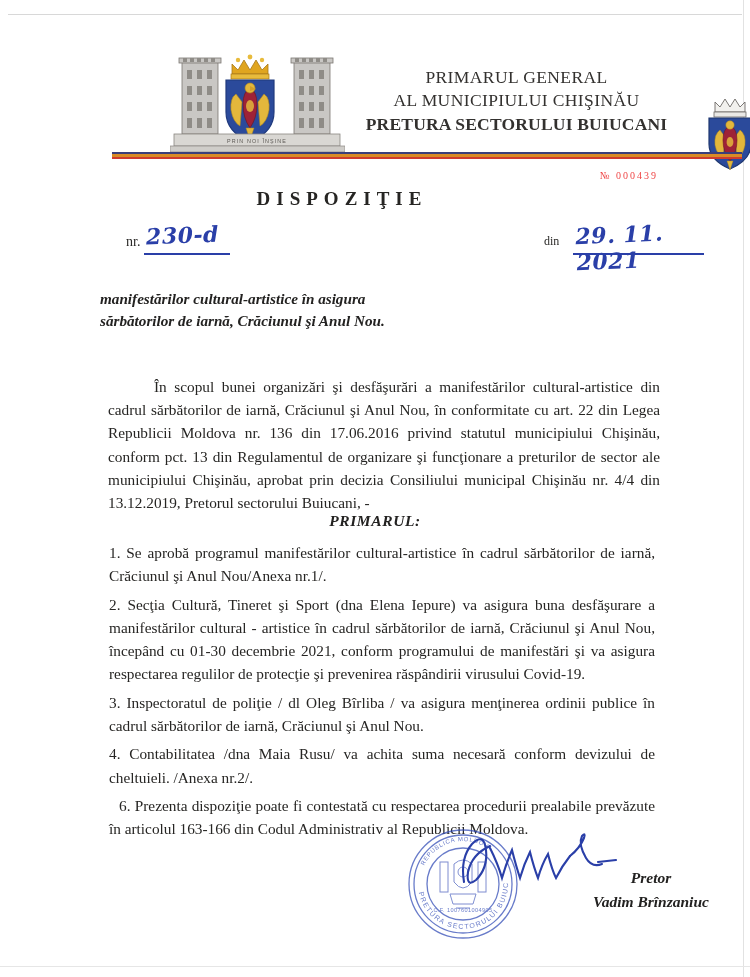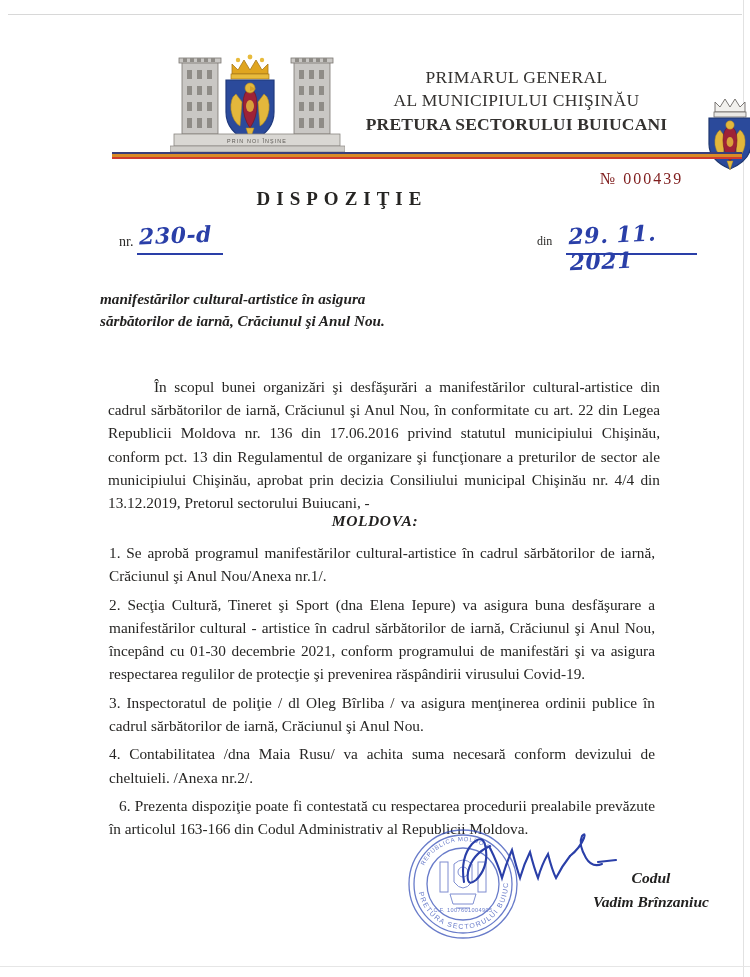--- a/index.html
+++ b/index.html
@@ -90,42 +90,42 @@
     width: 100%;
   }
   .tri-blue   { height: 2px; background: #3b3f7a; }
   .tri-gold   { height: 3px; background: #d98b26; }
   .tri-red    { height: 2px; background: #cf3b2f; }
 
   
   .registry-stamp {
     position: absolute;
     left: 600px; top: 170px;
-    font-size: 16px;
+    font-size: 10px;
     letter-spacing: 2px;
-    color: #7f1d1d;
+    color: #ef4444;
     transform: scaleY(1.05);
     user-select: none;
     text-align: center;
   }
 
   
   .doc-title {
     position: absolute;
     left: 0; top: 188px;
     width: 684px;
     text-align: center;
     font-size: 19px;
     font-weight: bold;
     letter-spacing: 6px;
     color: #262523;
   }
   .nr-row {
     position: absolute;
-    left: 1px; top: 228px;
+    left: 8px; top: 228px;
     width: 663px;
     height: 30px;
     padding-left: 8px;
   }
   .nr-label {
     position: absolute;
     left: 118px; top: 6px;
     font-size: 14px;
     color: #2b2a28;
   }
@@ -385,21 +385,21 @@
     <span class="din-underline"></span>
   </div>
 
   <div class="subject">
     <div>manifestărilor cultural-artistice în asigura</div>
     <div>sărbătorilor de iarnă, Crăciunul şi Anul Nou.</div>
   </div>
 
   <div class="preamble"><span class="indent"></span><span>În scopul bunei organizări şi desfăşurări a  manifestărilor cultural-artistice din cadrul sărbătorilor de iarnă, Crăciunul şi Anul Nou, în conformitate cu art. 22 din Legea Republicii Moldova nr. 136 din 17.06.2016 privind statutul municipiului Chişinău, conform pct. 13 din Regulamentul de organizare şi funcţionare a preturilor de sector ale municipiului Chişinău, aprobat prin decizia Consiliului municipal Chişinău nr. 4/4 din 13.12.2019, Pretorul sectorului Buiucani, -</span></div>
 
-  <div class="dispune">MOLDOVA:</div>
+  <div class="dispune">PRIMARUL:</div>
 
   <div class="clauses">
     <p class="clause">1. Se aprobă programul manifestărilor cultural-artistice în cadrul sărbătorilor de iarnă, Crăciunul şi Anul Nou/Anexa nr.1/.</p>
     <p class="clause">2. Secţia Cultură, Tineret şi Sport (dna Elena Iepure) va asigura buna desfăşurare a manifestărilor cultural - artistice în cadrul sărbătorilor de iarnă, Crăciunul  şi Anul Nou, începând cu 01-30 decembrie 2021, conform programului de manifestări şi va asigura respectarea regulilor de protecţie şi prevenirea    răspândirii  virusului Covid-19.</p>
     <p class="clause">3. Inspectoratul de poliţie / dl Oleg Bîrliba /  va  asigura menţinerea ordinii publice în cadrul sărbătorilor de iarnă, Crăciunul şi Anul Nou.</p>
     <p class="clause">4. Contabilitatea /dna Maia Rusu/ va achita suma necesară conform devizului de cheltuieli. /Anexa nr.2/.</p>
     <p class="clause clause-indent">6. Prezenta dispoziţie poate fi contestată cu respectarea procedurii prealabile prevăzute în articolul 163-166 din Codul Administrativ al Republicii Moldova.</p>
   </div>
 
   <svg class="seal" viewBox="0 0 118 112">
@@ -433,17 +433,17 @@
   <svg class="signature" viewBox="0 0 200 80">
     <g fill="none" stroke="#2a3fa8" stroke-width="2.1" stroke-linecap="round">
       <path d="M14 58 Q10 34 22 20 Q34 8 36 26 Q38 44 26 56 Q16 64 18 48 Q22 30 40 22"></path>
       <path d="M40 24 Q48 40 52 54 Q56 40 62 26 Q66 42 70 54 Q74 40 80 28 Q84 44 88 54 Q92 40 98 30 Q102 46 106 54 Q112 42 120 32"></path>
       <path d="M120 32 Q130 24 134 14 Q136 8 132 12 Q128 20 136 34 Q142 44 152 40"></path>
       <path d="M148 38 L166 36"></path>
     </g>
   </svg>
 
   <div class="sig-block">
-    <div>Codul</div>
+    <div>Pretor</div>
     <div>Vadim Brînzaniuc</div>
   </div>
 
 </div>
 
 </body></html>

